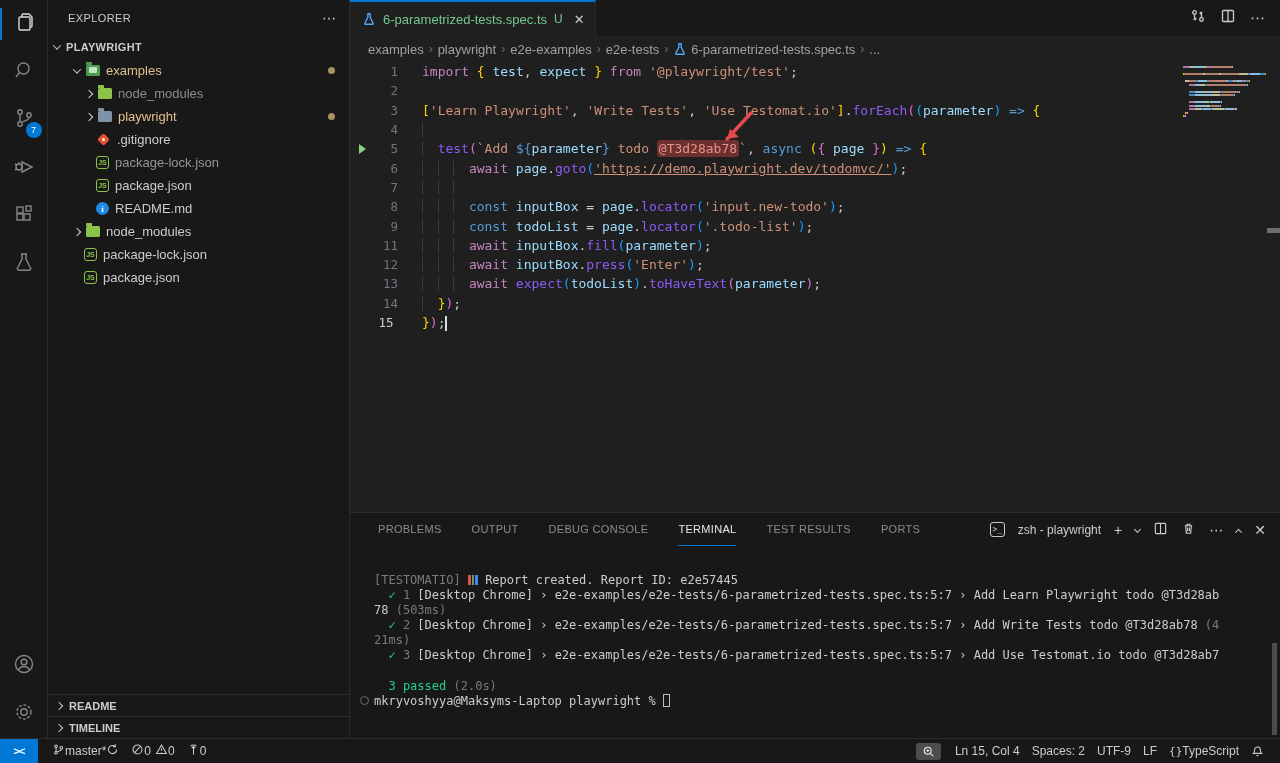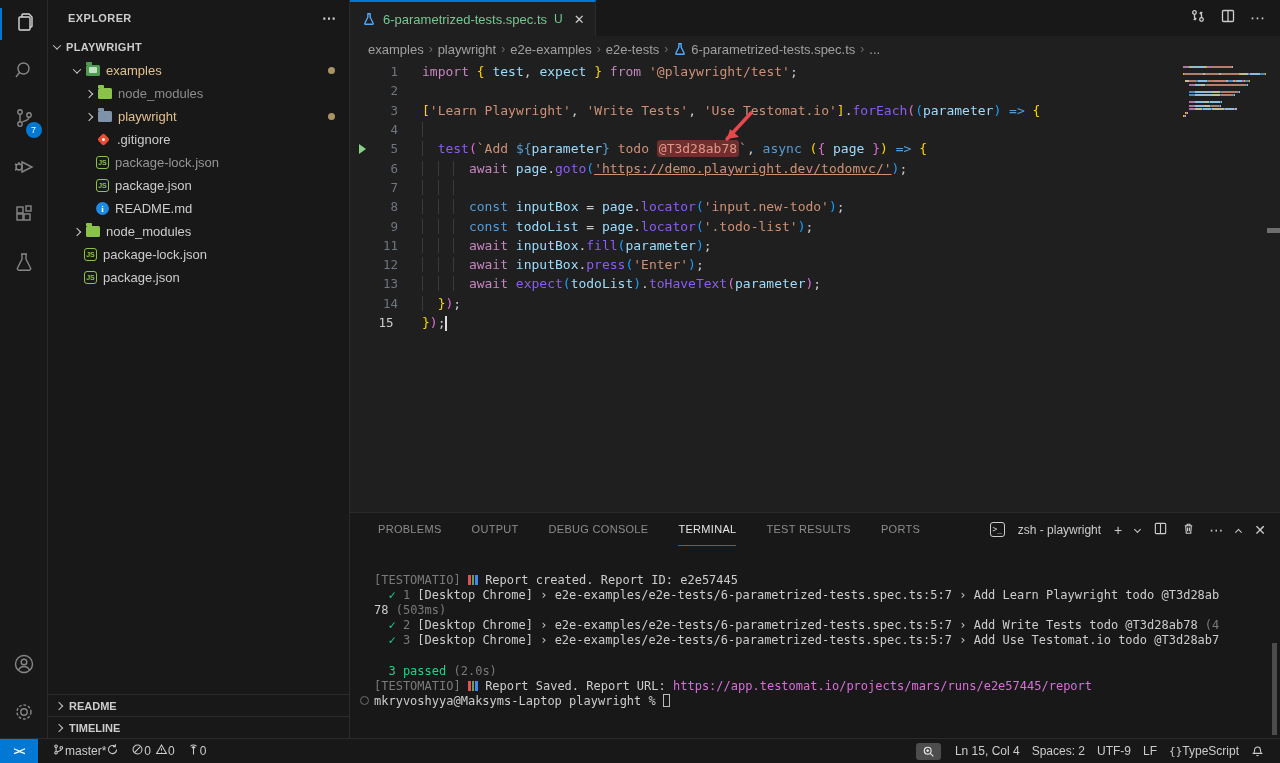--- a/index.html
+++ b/index.html
@@ -15,21 +15,21 @@
   .ab-item.active { color:#D7D7D7; }
   .ab-item.active::before { content:""; position:absolute; left:0; top:8px; bottom:8px; width:2px; background:#0078D4; }
   .ab-item svg { width:24px; height:24px; stroke:currentColor; fill:none; stroke-width:1.4; }
   .ab-badge { position:absolute; right:6px; bottom:6px; min-width:16px; height:16px; border-radius:9px;
     background:#0078D4; color:#fff; font-size:9px; display:flex; align-items:center; justify-content:center; padding:0 3px; }
   .ab-bottom { margin-top:auto; }
 
   
   .sidebar { position:absolute; left:48px; top:0; width:302px; height:738px; background:#181818;
     border-right:1px solid #2B2B2B; font-size:13px; }
-  .sb-header { height:35px; display:flex; align-items:center; padding:0 12px 0 20px;font-weight:bold; }
+  .sb-header { height:35px; display:flex; align-items:center; padding:0 12px 0 20px; }
   .sb-title { font-size:11px; letter-spacing:.4px; color:#CCCCCC; }
   .sb-dots { margin-left:auto; color:#CCCCCC; font-size:14px; letter-spacing:1px; cursor:pointer; }
   .sb-section { height:24px; display:flex; align-items:center; gap:6px; padding-left:6px;
     font-size:11px; font-weight:bold; letter-spacing:.3px; color:#CCCCCC; cursor:pointer; }
   .chev { width:6px; height:6px; border-right:1.4px solid #C5C5C5; border-bottom:1.4px solid #C5C5C5;
     display:inline-block; flex:none; }
   .chev.down { transform:rotate(45deg) translate(-1px,-1px); }
   .chev.right { transform:rotate(-45deg); }
   .tree { }
   .tree-row { height:23px; display:flex; align-items:center; gap:6px; cursor:pointer; white-space:nowrap; }
@@ -383,24 +383,24 @@
             </svg></span>
         <span class="pa-ico">⋯</span>
         <span class="chev-s up"></span>
         <span class="pa-ico">✕</span>
       </div>
       <div class="terminal" id="terminal">
           <div class="t-line"><span class="t-dim">[TESTOMATIO] </span><span class="chart-ico"></span><span class="t-fg"> Report created. Report ID: e2e57445</span></div>
           <div class="t-line"><span class="t-grn">  ✓ </span><span class="t-dim">1 </span><span class="t-fg">[Desktop Chrome] › e2e-examples/e2e-tests/6-parametrized-tests.spec.ts:5:7 › Add Learn Playwright todo @T3d28ab</span></div>
           <div class="t-line"><span class="t-fg">78 </span><span class="t-dim">(503ms)</span></div>
           <div class="t-line"><span class="t-grn">  ✓ </span><span class="t-dim">2 </span><span class="t-fg">[Desktop Chrome] › e2e-examples/e2e-tests/6-parametrized-tests.spec.ts:5:7 › Add Write Tests todo @T3d28ab78 </span><span class="t-dim">(4</span></div>
+          <div class="t-line"><span class="t-dim">21ms)</span></div>
           <div class="t-line"><span class="t-grn">  ✓ </span><span class="t-dim">3 </span><span class="t-fg">[Desktop Chrome] › e2e-examples/e2e-tests/6-parametrized-tests.spec.ts:5:7 › Add Use Testomat.io todo @T3d28ab7</span></div>
           <div class="t-line"></div>
           <div class="t-line"><span class="t-grn">  3 passed </span><span class="t-dim">(2.0s)</span></div>
-          <div class="t-line"><span class="t-dim">[TESTOMATIO] </span><span class="chart-ico"></span><span class="t-fg"> Report Saved. Report URL: </span><span class="t-mag">https://app.testomat.io/projects/mars/runs/e2e57445/report</span></div>
           <div class="t-line"><span class="t-dec"></span><span class="t-fg">mkryvoshyya@Maksyms-Laptop playwright % </span><span class="t-cursor"></span></div>
         </div>
       <div class="t-scroll"></div>
     </div>
   </div>
 
   <div class="statusbar">
     <div class="sb-remote">&gt;&lt;</div>
     <div class="st-item" style="margin-left:8px;">
       <span><svg viewBox="0 0 16 16">

